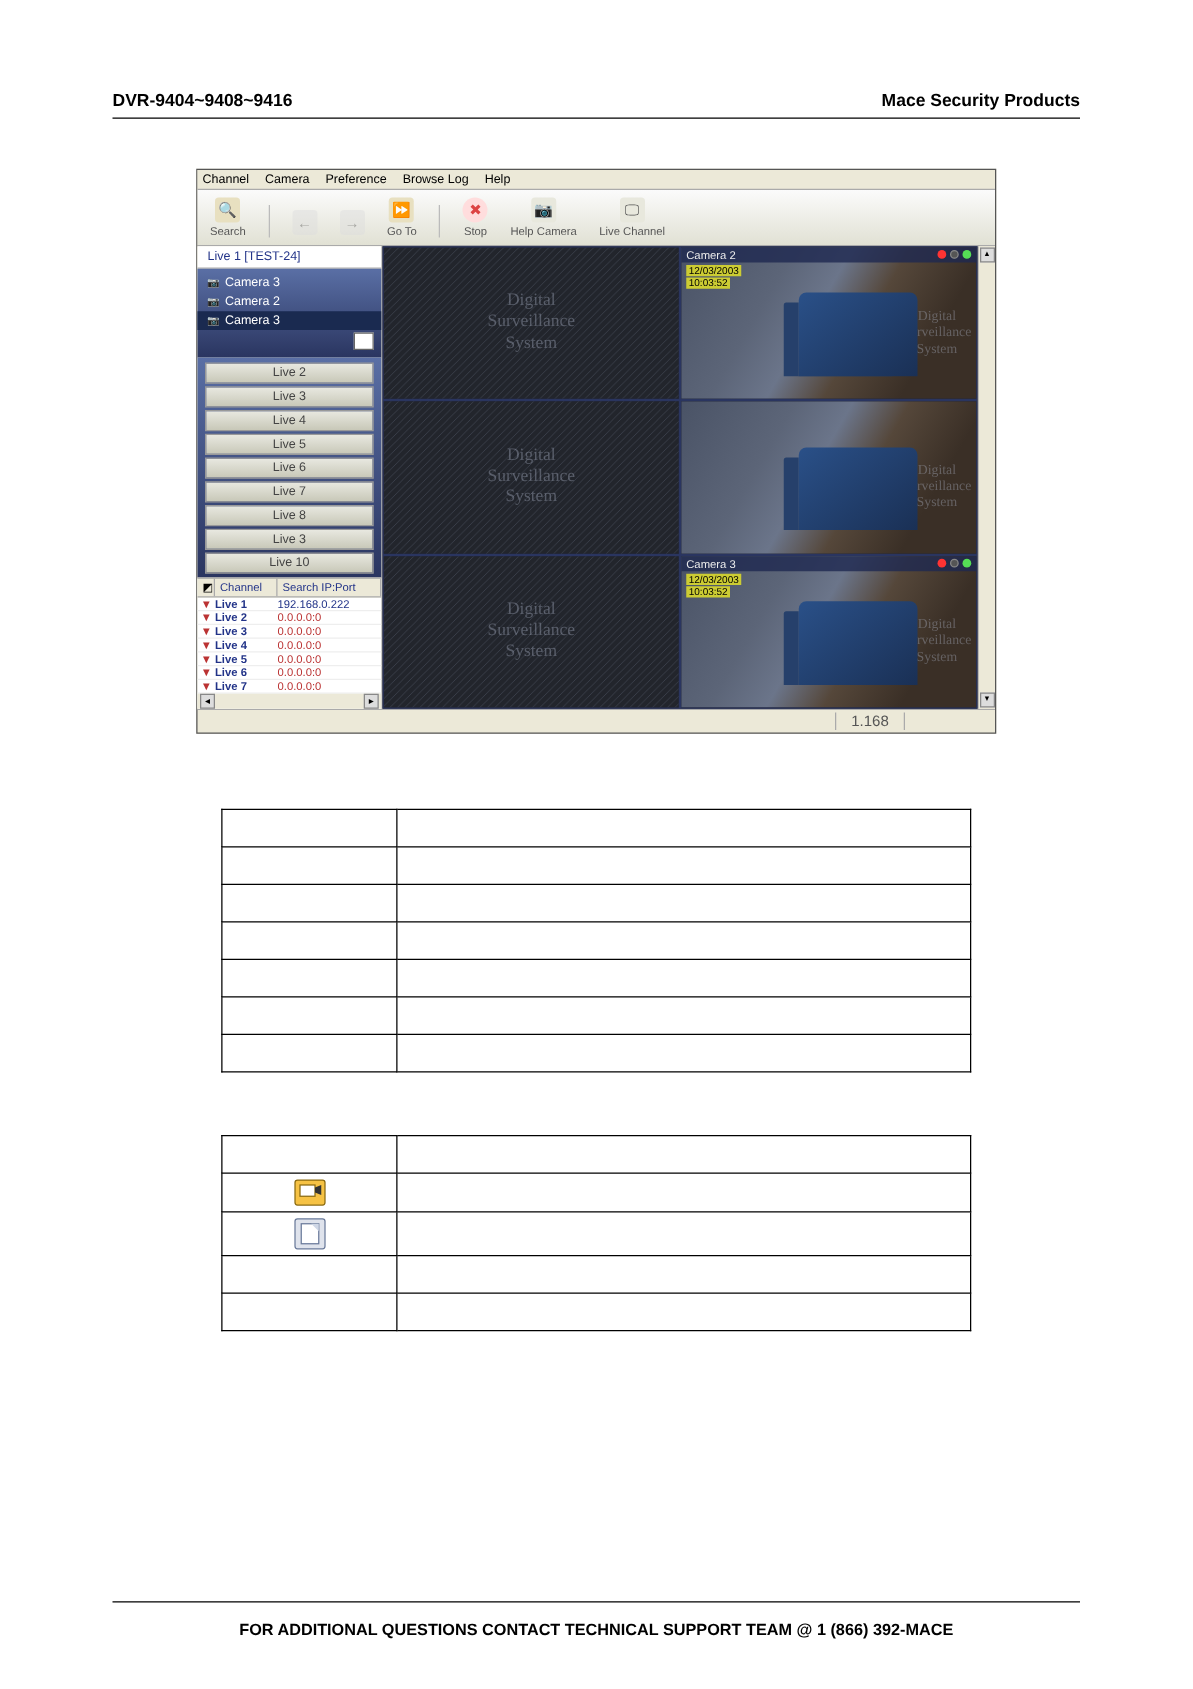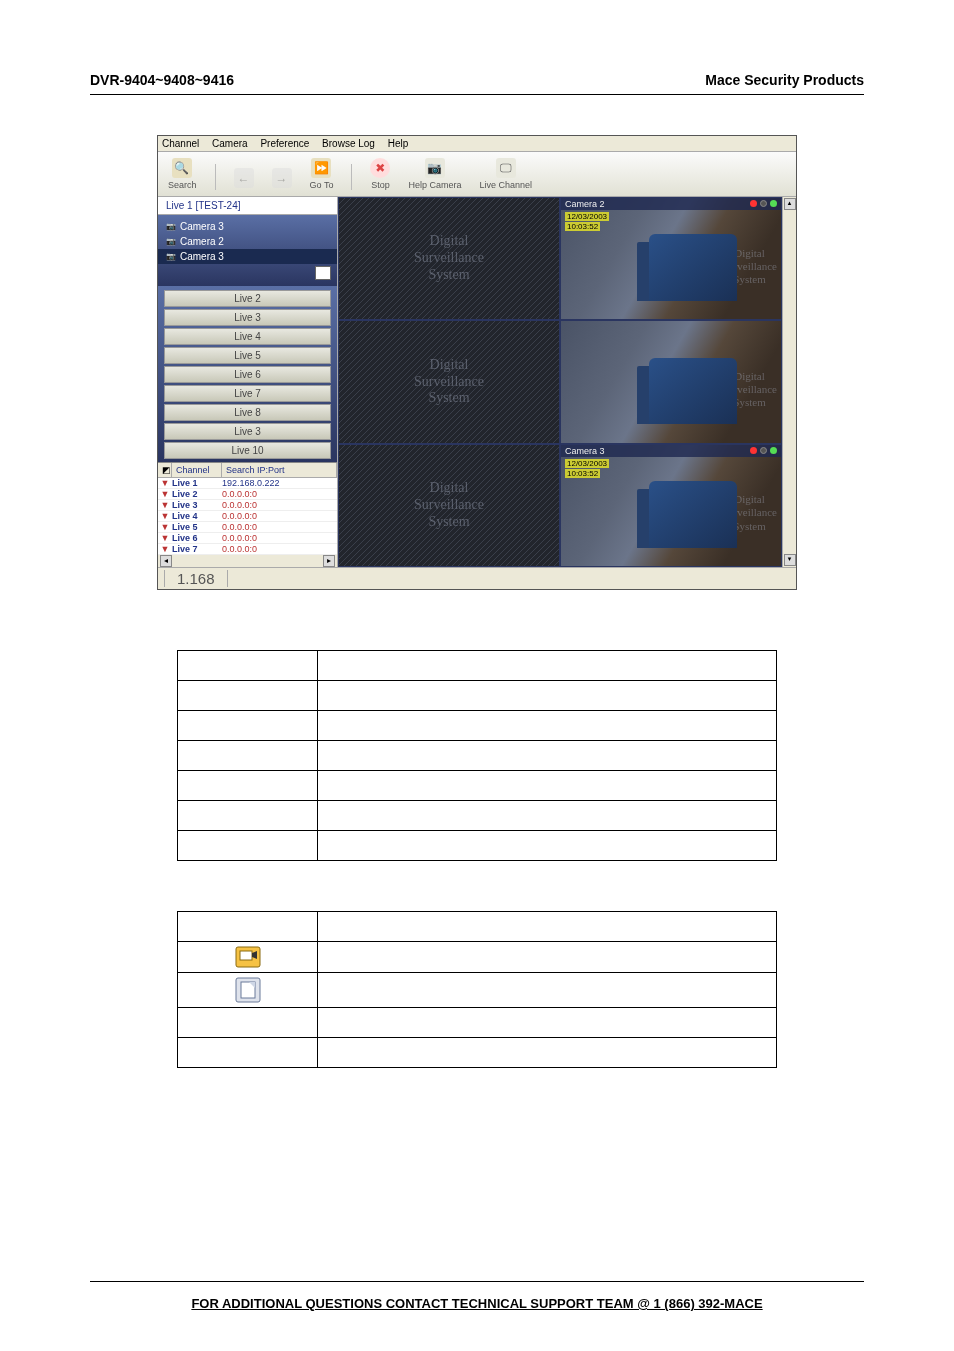--- a/index.html
+++ b/index.html
@@ -67,21 +67,21 @@
   .tb-item { display: flex; flex-direction: column; align-items: center; font-size: 9px; color: #555; gap:2px;}
   .tb-icon { width: 20px; height: 20px; background: #ddd; border-radius: 3px; display:flex;align-items:center;justify-content:center; font-size:12px;}
   .tb-sep { width:1px; background:#bbb; height:26px; }
   .tb-goto .tb-icon{background:#e8e0c0;}
   .tb-stop .tb-icon{background:#fdd;color:#d44;border-radius:50%;}
   .tb-lock .tb-icon, .tb-live .tb-icon{background:#e8e8dd;}
   .tb-search .tb-icon{background:#e8e0c0;}
   .tb-disabled{opacity:0.45;}
 
   .app-body { display: flex; height: 370px; }
-  .left-panel { width: 180px; background: #ece9d8; border-right: 1px solid #aaa; display:flex; flex-direction:column;}
+  .left-panel { width: 148px; background: #ece9d8; border-right: 1px solid #aaa; display:flex; flex-direction:column;}
   .tabbar { background:#fff; border-bottom:1px solid #aaa; padding:3px 8px; color:#238; font-size:10px;}
   .tree {
     background: linear-gradient(to bottom,#5a6fa5,#2a3560);
     color:#fff; flex:0 0 auto; padding:4px 0;
   }
   .tree-item { padding:2px 8px; font-size:10px; display:flex; align-items:center; gap:4px;}
   .tree-item::before{content:"📷"; font-size:8px; filter:grayscale(0.3);}
   .tree-item.sel{background:#1a2a50;}
   .tree-combo{display:flex; justify-content:flex-end; padding:2px 6px;}
   .tree-combo span{width:16px;height:14px;background:#fff;border:1px solid #666;font-size:8px;text-align:center;}
@@ -127,21 +127,21 @@
   .cam-stamp2{position:absolute;top:24px;left:4px;background:#cc3;color:#000;font-size:8px;padding:0 2px;}
   .cell.photo{
     background: linear-gradient(120deg, #4a5366 0%, #5c6578 30%, #6b758a 45%, #55473a 60%, #3a2f26 80%);
   }
   .cell.photo::after{
     content:"";position:absolute;top:30%;left:40%;width:40%;height:55%;
     background:linear-gradient(140deg,#2a5088,#1a3055);border-radius:6px 6px 0 0;
     box-shadow: -16px 4px 0 -4px #26406b;
   }
   .wm2{position:absolute;right:4px;top:40%;color:rgba(180,190,210,0.35);font-family:'Times New Roman',serif;font-size:11px;text-align:center;line-height:1.2;}
-  .statusbar{border-top:1px solid #aaa; display:flex; justify-content:flex-start; padding:2px 6px; font-size:15px; color:#555; gap:6px;}
+  .statusbar{border-top:1px solid #aaa; display:flex; justify-content:flex-end; padding:2px 6px; font-size:12px; color:#555; gap:6px;}
   .statusbar .cell1{border-left:1px solid #aaa;border-right:1px solid #aaa;padding:0 12px;}
   .vscroll-right{width:14px;background:#ece9d8;border-left:1px solid #aaa;display:flex;flex-direction:column;justify-content:space-between;}
   .vscroll-right span{width:12px;height:12px;background:#ddd;border:1px solid #888;font-size:7px;text-align:center;margin:1px auto;}
 
   
   .data-table{
     width: 600px;
     margin: 0 auto 50px auto;
     border-collapse: collapse;
     font-size: 12px;
@@ -151,21 +151,21 @@
     height: 30px;
     padding: 2px 6px;
     vertical-align: middle;
   }
   .data-table td:first-child{ width: 140px; text-align:center;}
   .tbl2 td:first-child{text-align:center;}
   .icon-cell svg, .icon-cell .glyph{display:block;margin:2px auto;}
 
   .bottom-line{
     position:absolute; bottom:40px; left:90px; right:90px;
-    border-top:1px solid #000; padding-top:14px;text-decoration:underline;
+    border-top:1px solid #000; padding-top:14px;
   }
   .bottom-text{ text-align:center; font-weight:bold; font-size:13px;}
 </style>
 </head>
 <body>
 <div class="page">
 
 <div class="top-line">
   <span>DVR-9404~9408~9416</span>
   <span>Mace Security Products</span>

